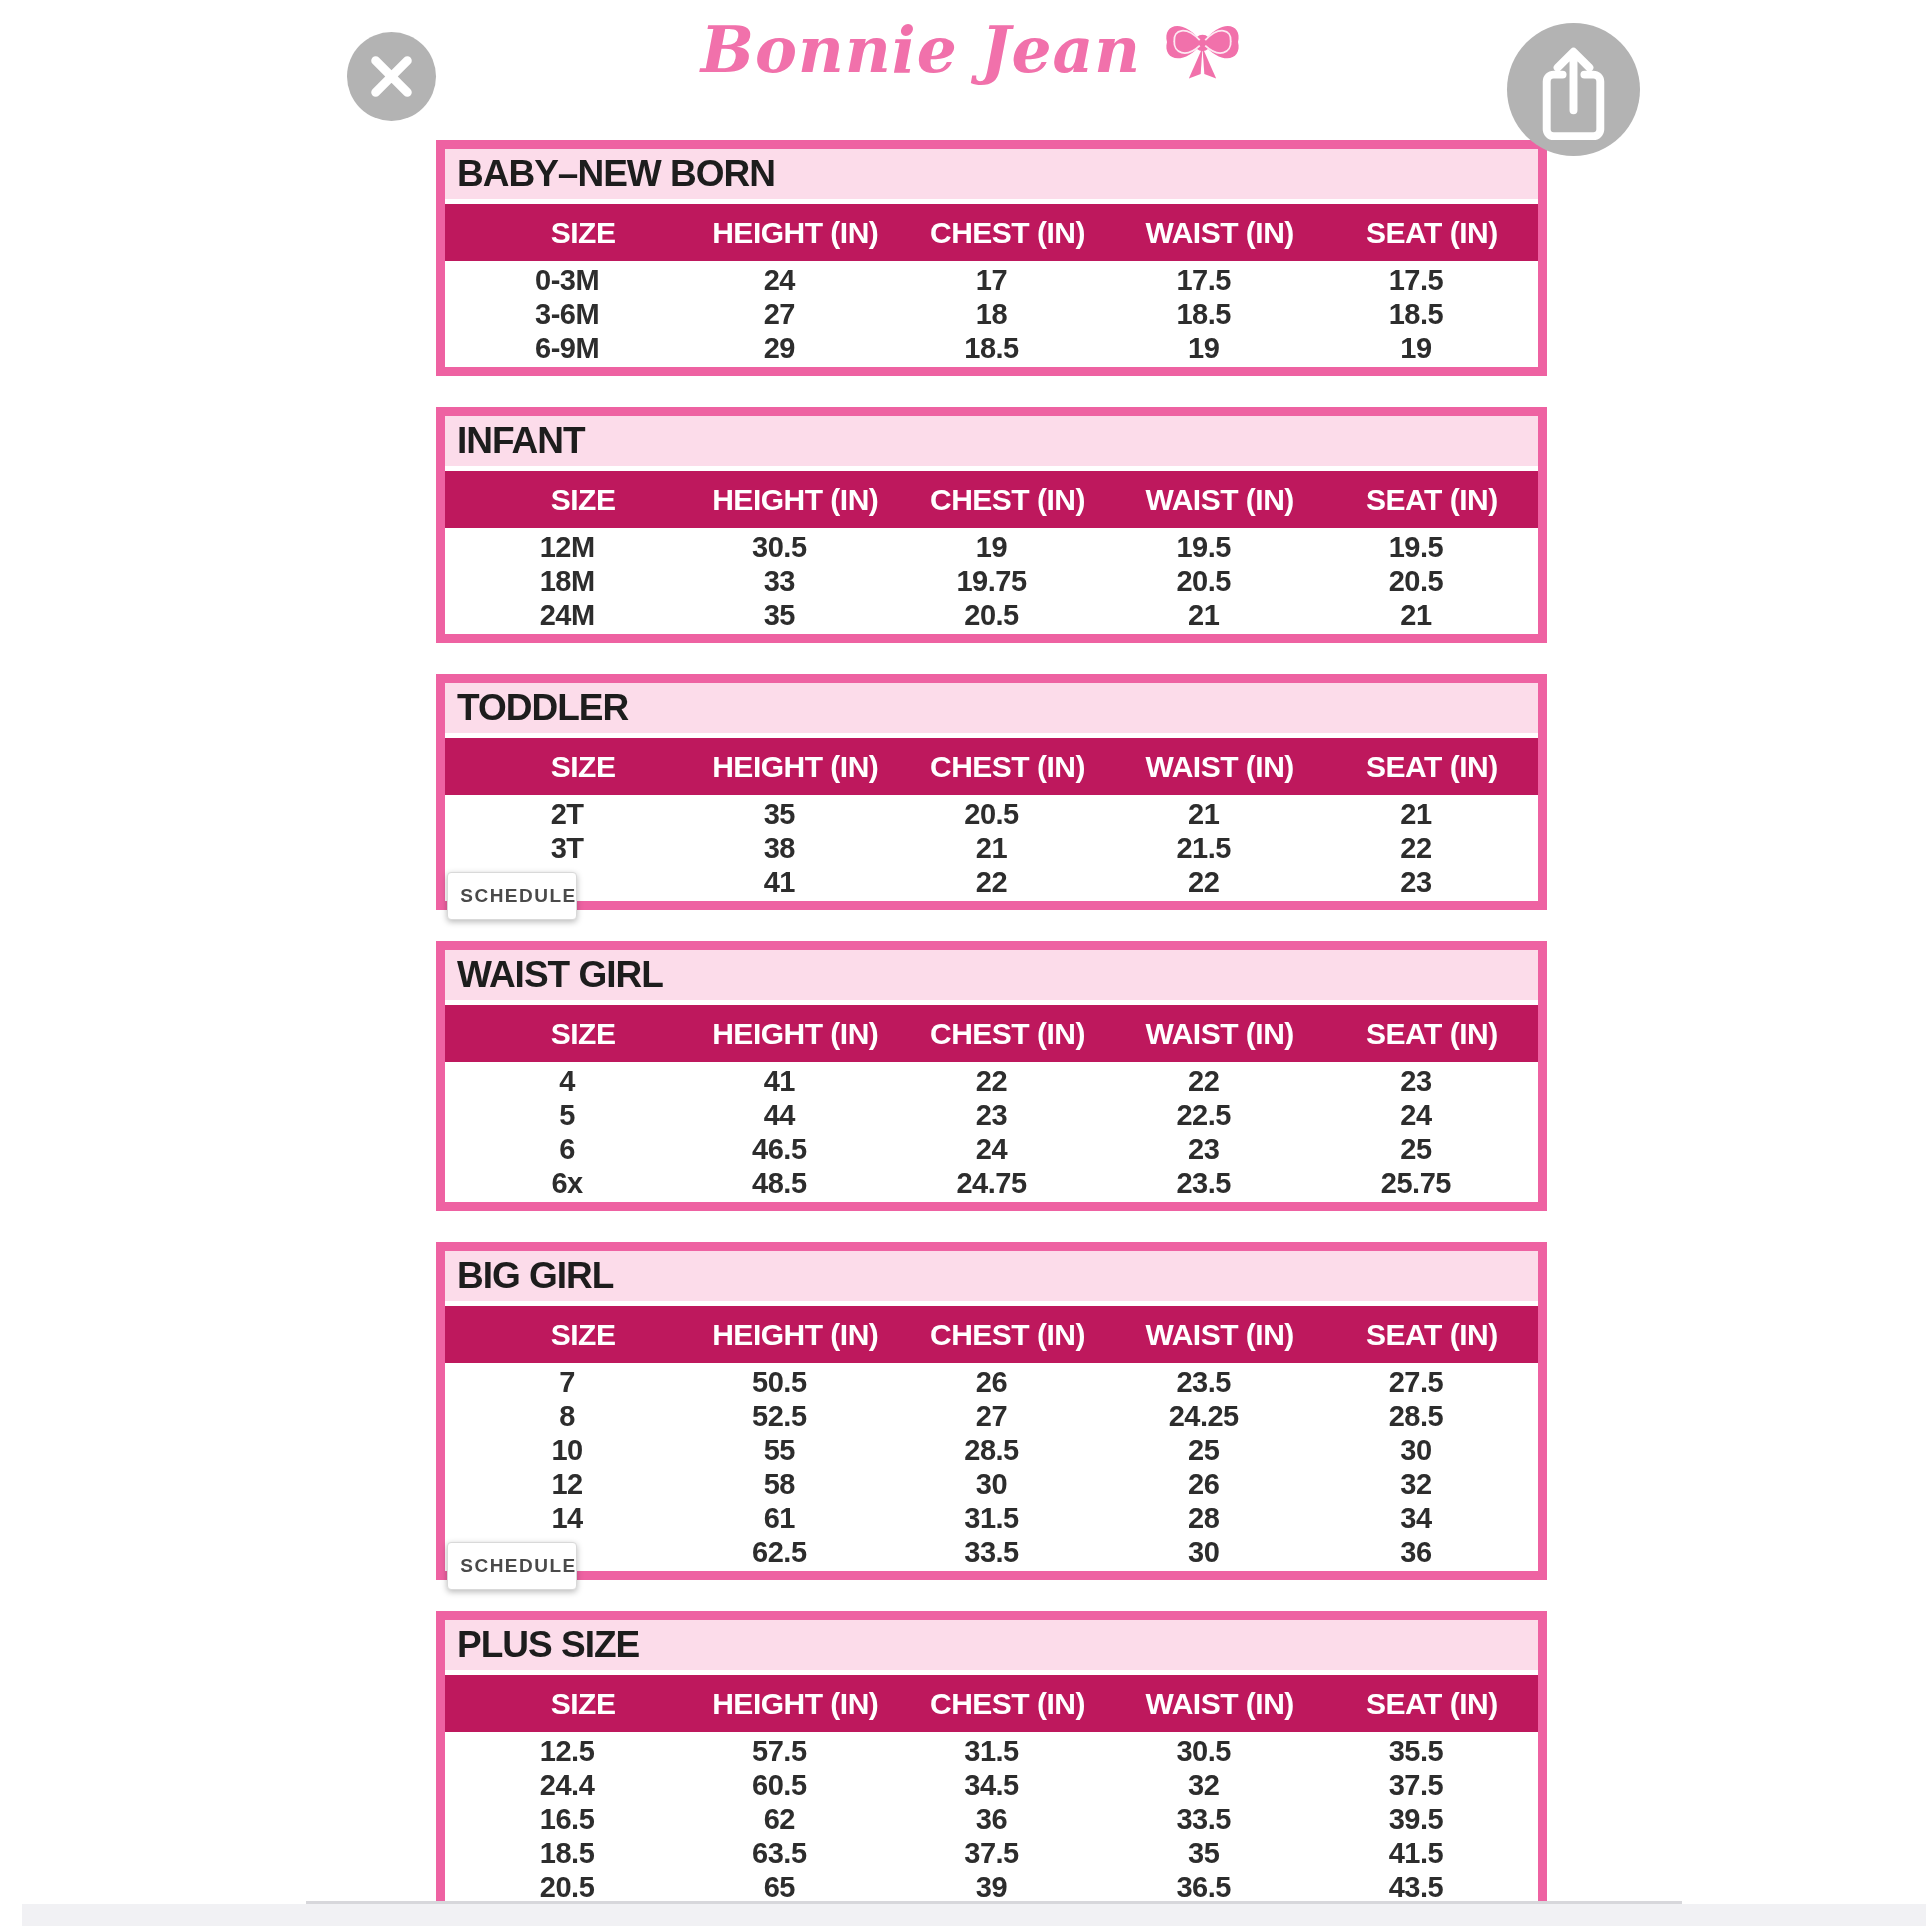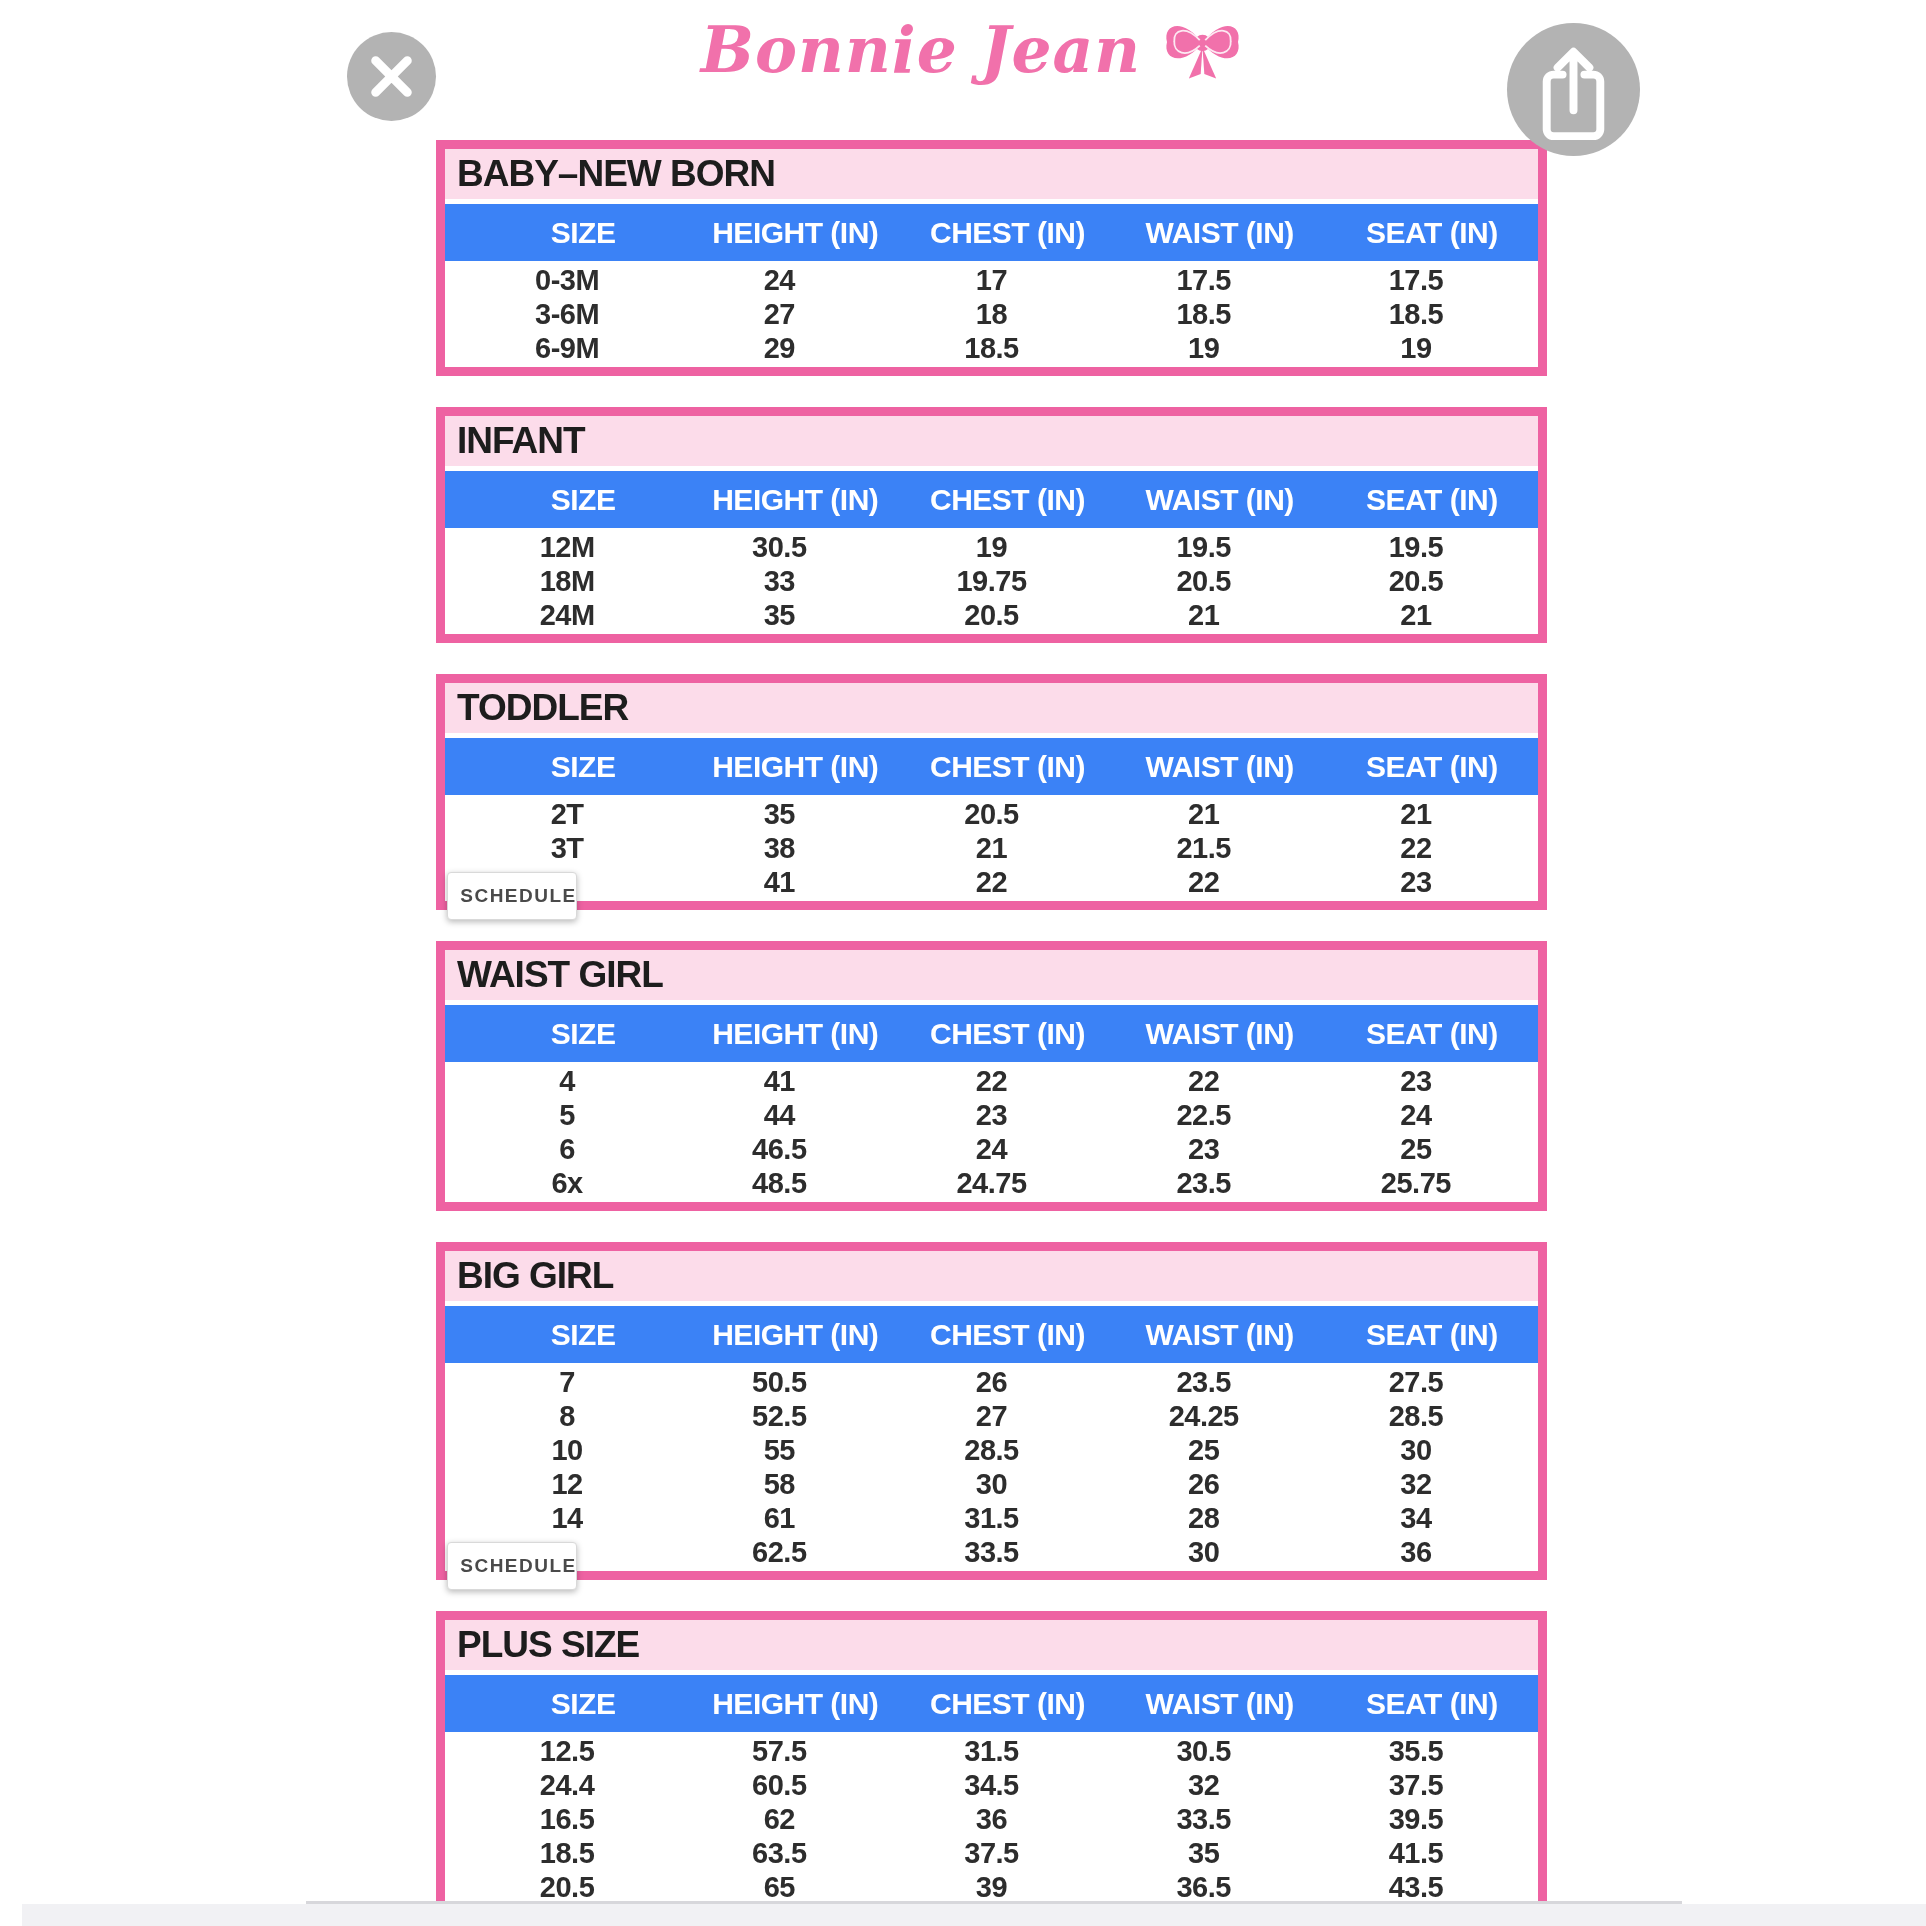--- a/index.html
+++ b/index.html
@@ -45,21 +45,21 @@
     border:9px solid #ee62a2;
     background:#ffffff;
     position:relative;
   }
   .title-band{
     height:50px;background:#fcdcea;margin-bottom:5px;
     display:flex;align-items:center;padding-left:12px;
     font-size:37px;font-weight:700;color:#1d1d1d;letter-spacing:-1px;
   }
   .header-row{
-    height:57px;background:#3b82f6;
+    height:57px;background:#be185d;
     display:grid;grid-template-columns:repeat(5,1fr);
     align-items:center;text-align:center;
     color:#ffffff;font-size:30px;font-weight:700;letter-spacing:-0.5px;padding-left:32px;
   }
   .rows{padding:2px 16px;}
   .row{
     display:grid;grid-template-columns:repeat(5,1fr);
     height:34px;align-items:center;text-align:center;
     font-size:29px;font-weight:700;color:#2d2d2d;letter-spacing:-0.5px;
   }

